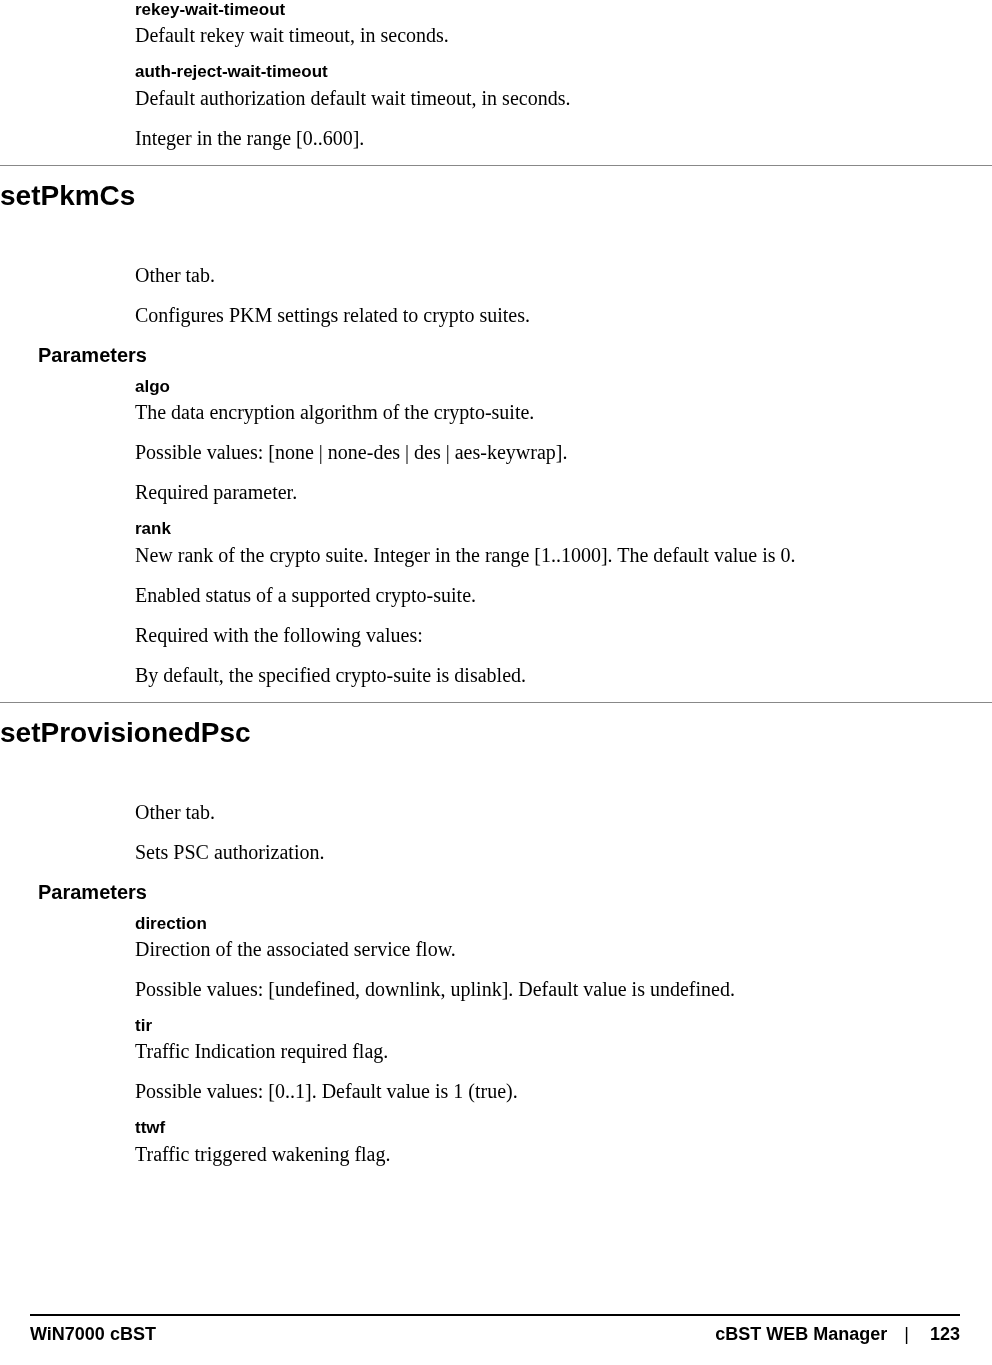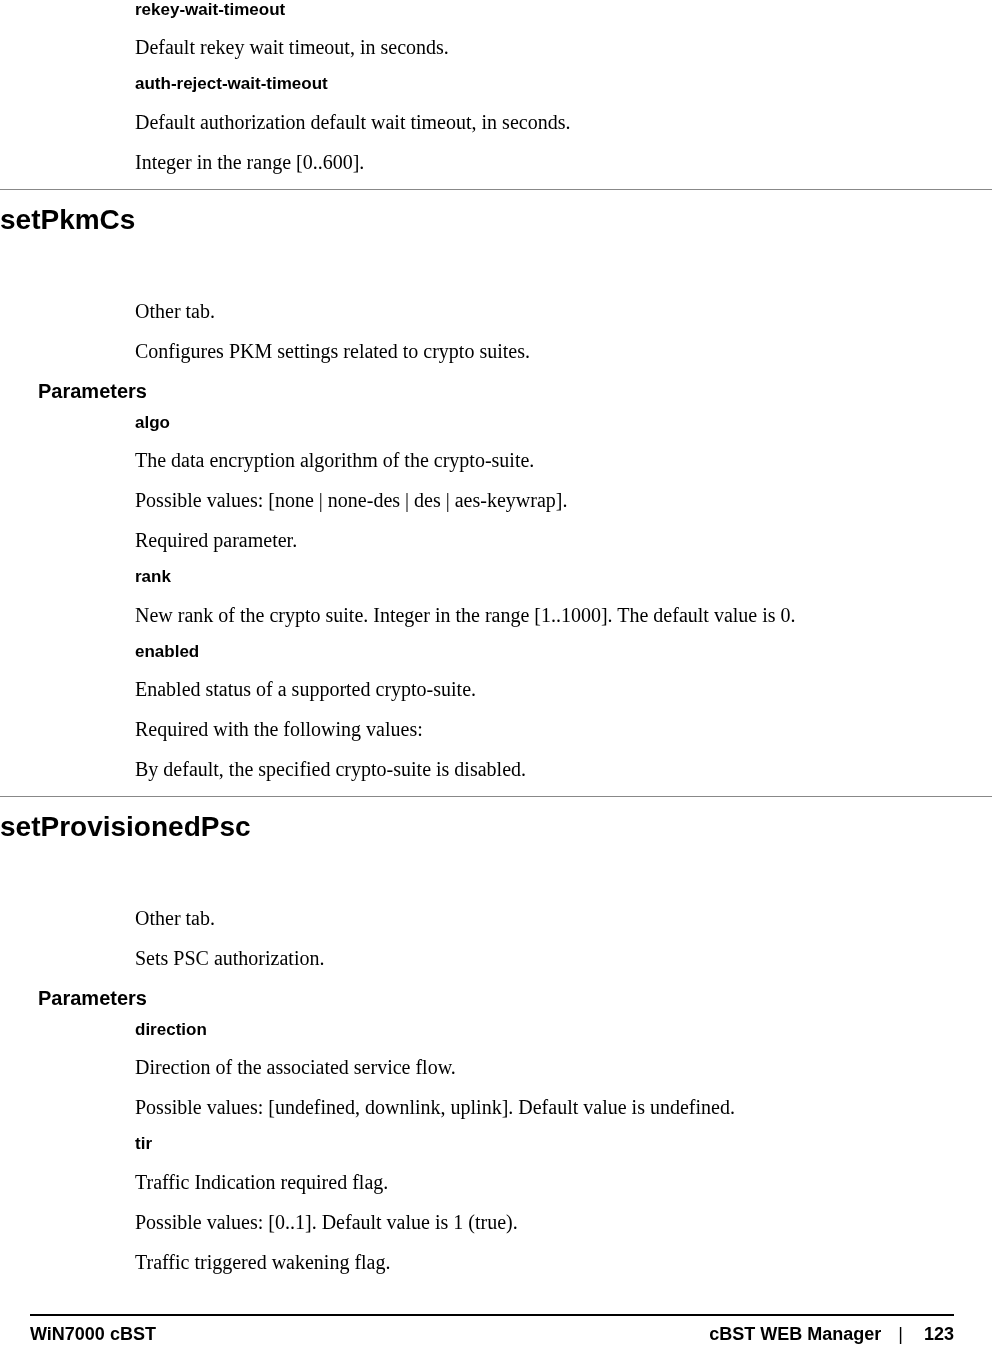--- a/index.html
+++ b/index.html
@@ -29,21 +29,21 @@
     font-family: Verdana, Geneva, Tahoma, sans-serif;
     font-weight: bold;
     font-size: 17px;
     line-height: 1.2;
     margin-top: 10px;
     margin-bottom: 2px;
   }
   .body-text {
     font-size: 20px;
     line-height: 1.3;
-    margin-top: 14px;
+    margin-top: 2px;
     margin-bottom: 14px;
   }
   .body-text + .body-text {
     margin-top: 14px;
   }
   .section-heading {
     font-family: Verdana, Geneva, Tahoma, sans-serif;
     font-weight: bold;
     font-size: 28px;
     margin-top: 14px;
@@ -68,21 +68,21 @@
     height: 48px;
   }
   hr.footer-rule {
     border: none;
     border-top: 2px solid #000;
     margin: 0;
   }
   .footer {
     position: absolute;
     left: 0;
-    right: 8px;
+    right: 2px;
     bottom: 20px;
     padding: 0 30px;
   }
   .footer-row {
     display: flex;
     justify-content: space-between;
     align-items: baseline;
     font-family: Verdana, Geneva, Tahoma, sans-serif;
     font-weight: bold;
     font-size: 18px;
@@ -127,21 +127,20 @@
   </div>
   <div class="content-indent">
     <div class="param-name">algo</div>
     <div class="body-text">The data encryption algorithm of the crypto-suite.</div>
     <div class="body-text">Possible values: [none | none-des | des | aes-keywrap].</div>
     <div class="body-text">Required parameter.</div>
 
     <div class="param-name">rank</div>
     <div class="body-text">New rank of the crypto suite. Integer in the range [1..1000]. The default value is 0.</div>
 
-    <div class="param-name">enabled</div>
     <div class="body-text">Enabled status of a supported crypto-suite.</div>
     <div class="body-text">Required with the following values:</div>
     <div class="body-text">By default, the specified crypto-suite is disabled.</div>
   </div>
 
   <hr class="divider">
   <div class="section-block">
     <div class="section-heading">setProvisionedPsc</div>
   </div>
   <div class="section-gap"></div>
@@ -154,20 +153,21 @@
   </div>
   <div class="content-indent">
     <div class="param-name">direction</div>
     <div class="body-text">Direction of the associated service flow.</div>
     <div class="body-text">Possible values: [undefined, downlink, uplink]. Default value is undefined.</div>
 
     <div class="param-name">tir</div>
     <div class="body-text">Traffic Indication required flag.</div>
     <div class="body-text">Possible values: [0..1]. Default value is 1 (true).</div>
 
+    <div class="param-name">ttwf</div>
     <div class="body-text">Traffic triggered wakening flag.</div>
   </div>
 
   <div class="footer">
     <hr class="footer-rule">
     <div class="footer-row">
       <span>WiN7000 cBST</span>
       <span class="footer-right">
         <span>cBST WEB Manager</span>
         <span class="footer-sep">|</span>

